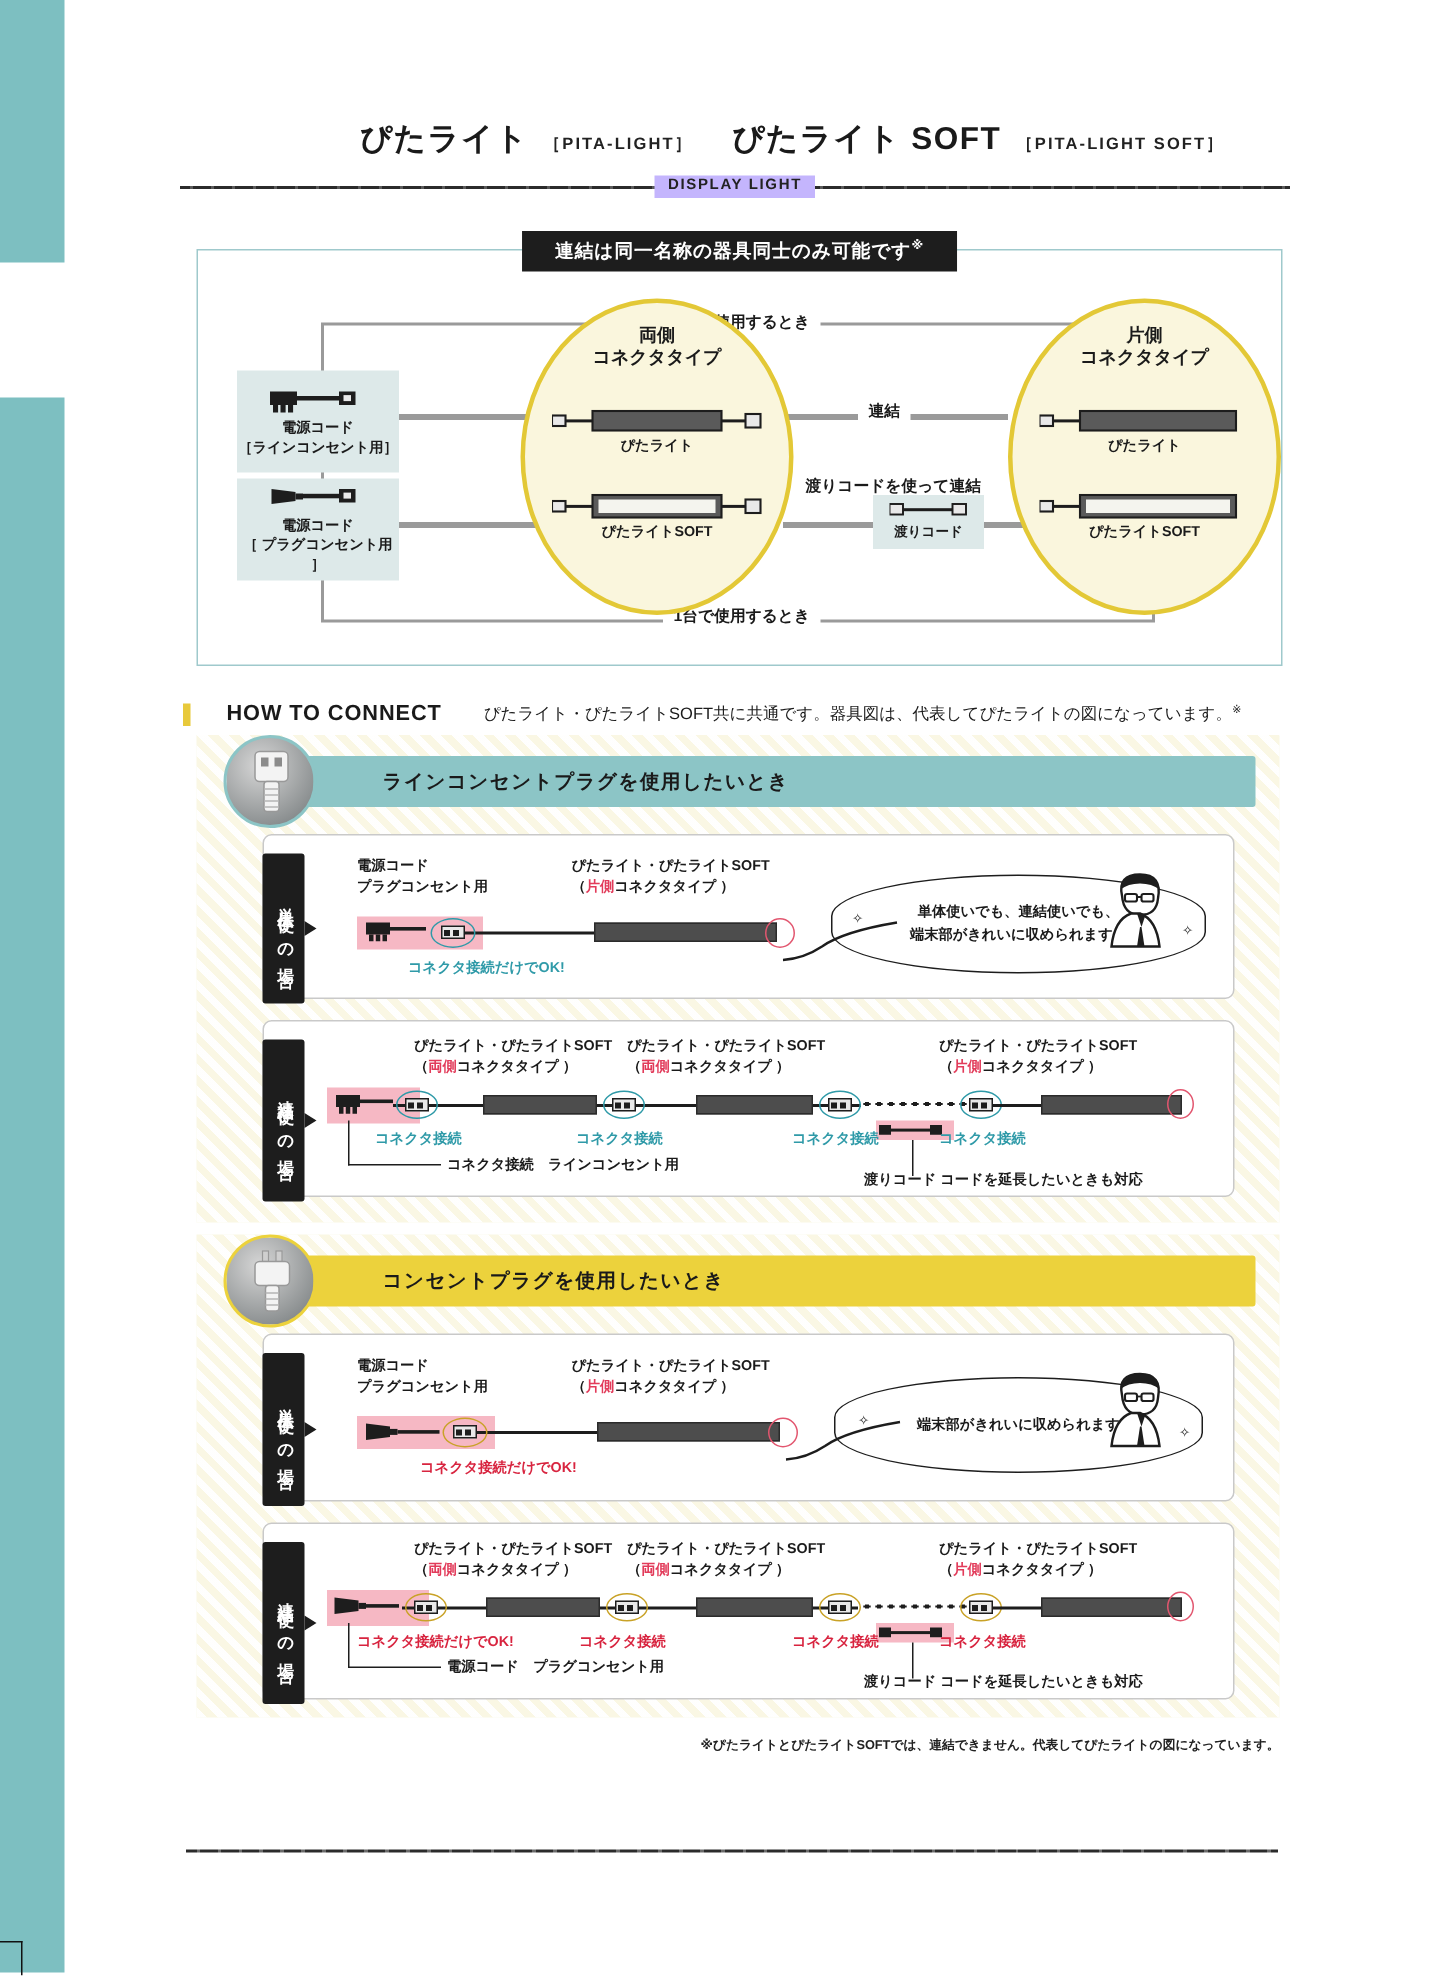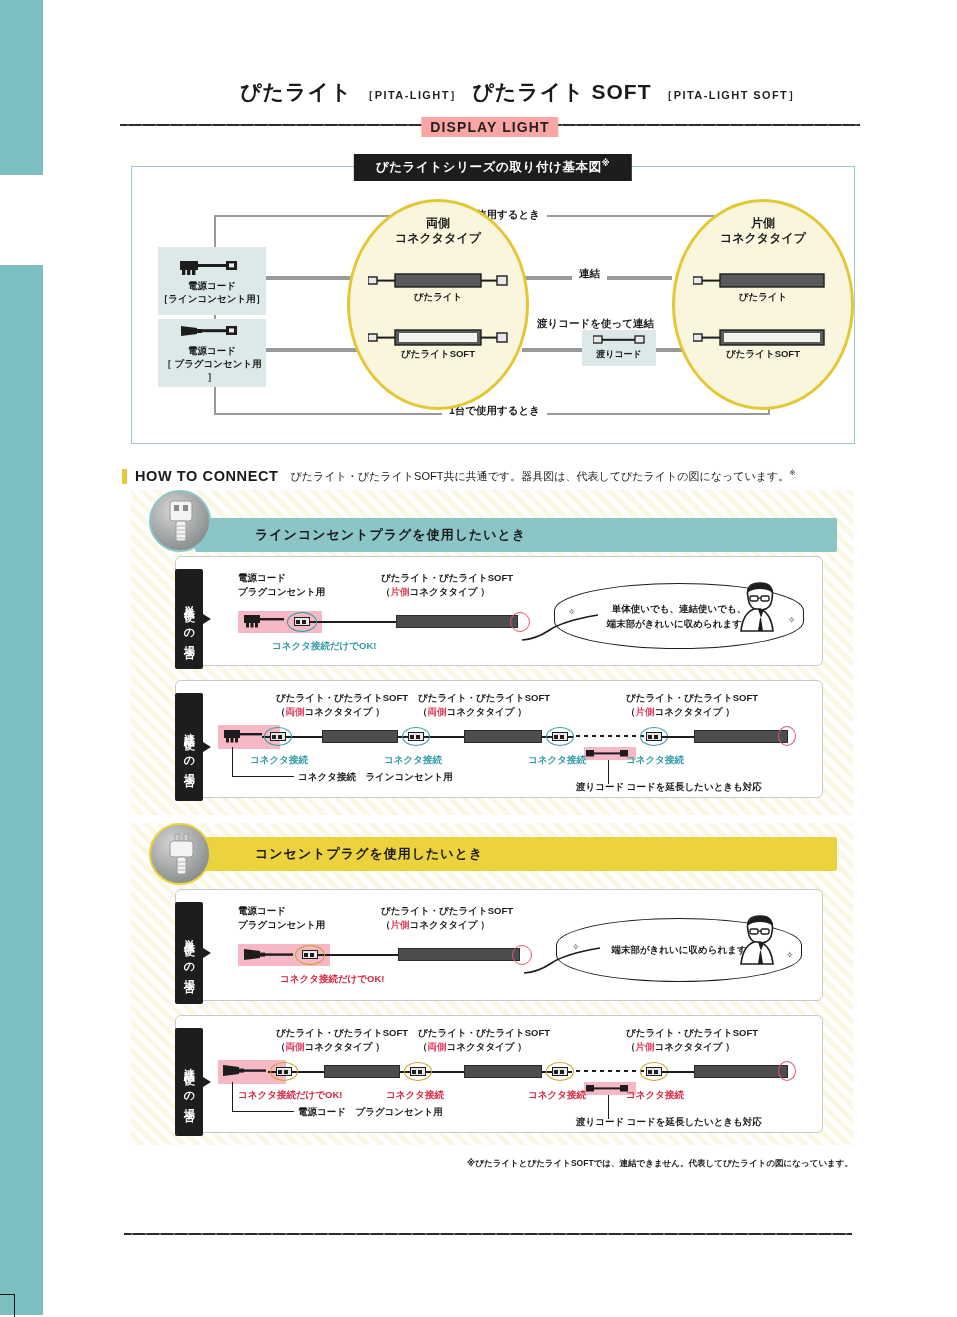--- a/index.html
+++ b/index.html
@@ -15,21 +15,21 @@
 
   
   .hdr{position:absolute;left:120px;top:78px;width:740px;}
   .hdr-row{display:flex;align-items:baseline;gap:10px;padding-left:120px;}
   .jp-title{font-size:21px;font-weight:700;letter-spacing:1px;}
   .en-title{font-size:11px;letter-spacing:1.4px;font-weight:600;color:#222;}
   .hdr-rule{margin-top:11px;position:relative;height:14px;}
   .hdr-rule .ln{position:absolute;top:7px;left:0;right:0;height:2px;
       background:repeating-linear-gradient(90deg,#2b2b2b 0 7px,#5a5a5a 7px 9px,#2b2b2b 9px 14px);}
   .hdr-rule .lbl{position:absolute;left:50%;top:0;transform:translateX(-50%);
-      background:#fca5a5;padding:0 9px;font-size:14px;font-weight:700;letter-spacing:1.1px;color:#222;}
+      background:#c4b5fd;padding:0 9px;font-size:10px;font-weight:700;letter-spacing:1.1px;color:#222;}
 
   
   .basic{position:absolute;left:131px;top:166px;width:722px;height:276px;
       border:1px solid #9fc9cc;background:#fff;}
   .basic-title{position:absolute;left:50%;transform:translateX(-50%);top:-13px;
       background:#1d1d1d;color:#fff;font-size:12.5px;font-weight:700;
       padding:5px 22px;letter-spacing:.6px;white-space:nowrap;}
   .basic-title .ast{font-size:8px;vertical-align:super;}
 
   .loopline{position:absolute;border:2px solid #9a9a9a;}
@@ -45,21 +45,21 @@
   .oval .ot{position:absolute;left:0;right:0;top:14px;text-align:center;
       font-size:12px;font-weight:700;line-height:1.25;}
   .fixrow{position:absolute;left:0;right:0;display:flex;flex-direction:column;align-items:center;gap:2px;}
   .fixrow .fl{font-size:9.5px;font-weight:600;}
 
   .wbox{position:absolute;width:74px;height:36px;background:#dde9e9;
       display:flex;flex-direction:column;align-items:center;justify-content:center;gap:3px;}
   .wbox .cap{font-size:9px;font-weight:600;}
 
   
-  .htc{position:absolute;left:122px;top:468px;display:flex;align-items:center;gap:0;justify-content:flex-end;}
+  .htc{position:absolute;left:122px;top:468px;display:flex;align-items:center;gap:16px;justify-content:flex-end;}
   .htc .tick{width:5px;height:15px;background:#e8c93b;margin-right:8px;}
   .htc .en{font-size:14.5px;font-weight:700;letter-spacing:.6px;}
   .htc .jp{font-size:11px;font-weight:400;margin-left:12px;}
   .htc .jp .sup{font-size:7.5px;vertical-align:super;}
 
   .section{position:absolute;left:131px;width:722px;
      background:#faf7e4;
      background-image:repeating-linear-gradient(45deg,rgba(255,255,255,.95) 0 5px,rgba(0,0,0,0) 5px 10px);}
   .sec1{top:490px;height:325px;}
   .sec2{top:823px;height:322px;}
@@ -116,32 +116,32 @@
 <body>
 
 <div class="teal-bar t1"></div>
 <div class="teal-bar t2"></div>
 <div class="corner-mark"></div>
 
 <div class="hdr">
   <div class="hdr-row">
     <span class="jp-title">ぴたライト</span>
     <span class="en-title">［PITA-LIGHT］</span>
-    <span class="jp-title" style="margin-left:0">ぴたライト SOFT</span>
+    <span class="jp-title" style="margin-left:16px">ぴたライト SOFT</span>
     <span class="en-title">［PITA-LIGHT SOFT］</span>
   </div>
   <div class="hdr-rule">
     <div class="ln"></div>
     <div class="lbl">DISPLAY LIGHT</div>
   </div>
 </div>
 
 <div class="basic">
   <div class="basic-title">
-    <span>ぴたライトシリーズの取り付け基本図</span><span class="ast">※</span>
+    <span>連結は同一名称の器具同士のみ可能です</span><span class="ast">※</span>
   </div>
 
   <div class="loopline" style="left:82px;top:48px;width:552px;height:196px;"></div>
 
   <div class="txt-cap" style="left:310px;top:41px;">1台で使用するとき</div>
   <div class="txt-cap" style="left:310px;top:237px;">1台で使用するとき</div>
 
   <div class="wire" style="left:130px;top:109px;width:100px;"></div>
   <div class="wire" style="left:390px;top:109px;width:150px;"></div>
   <div class="wire" style="left:130px;top:181px;width:100px;"></div>
@@ -243,21 +243,21 @@
   </div>
 </div>
 
 <div class="htc">
   <div class="tick"></div>
   <span class="en">HOW TO CONNECT</span>
   <span class="jp"><span>ぴたライト・ぴたライトSOFT共に共通です。器具図は、代表してぴたライトの図になっています。</span><span class="sup">※</span></span>
 </div>
 
 <div class="section sec1">
-  <div class="secbar teal" style="top:28px;width:642px;">
+  <div class="secbar teal" style="top:14px;width:642px;">
     <span>ラインコンセントプラグを使用したいとき</span>
   </div>
   <div class="plugcircle" style="left:18px;top:0px;">
     <svg width="30" height="46" viewBox="0 0 30 46" style="position:absolute;left:16px;top:8px;">
       <rect x="3" y="1" width="22" height="20" rx="3" fill="#f3f3f3" stroke="#999" stroke-width="1"></rect>
       <rect x="7" y="5" width="5" height="6" fill="#8b8b8b"></rect>
       <rect x="16" y="5" width="5" height="6" fill="#8b8b8b"></rect>
       <rect x="9" y="21" width="10" height="20" rx="2" fill="#f3f3f3" stroke="#999" stroke-width="1"></rect>
       <g stroke="#b5b5b5" stroke-width="1">
         <line x1="9" y1="26" x2="19" y2="26"></line>

